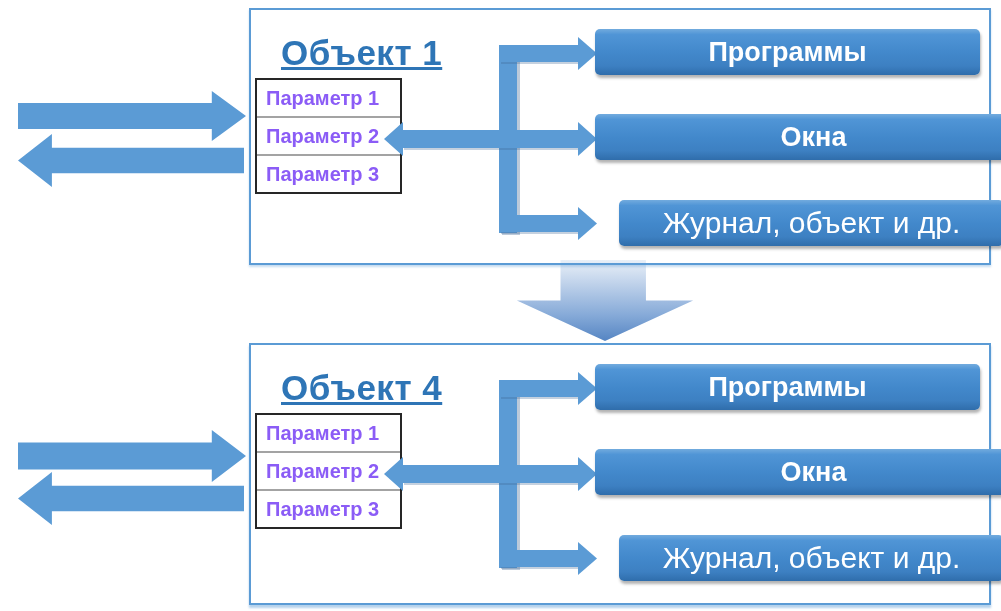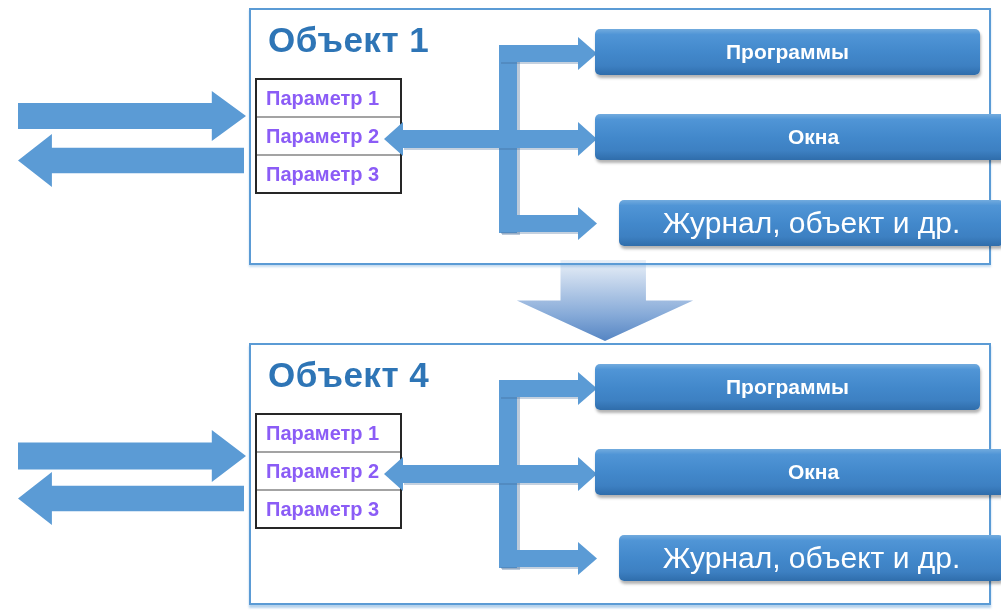--- a/index.html
+++ b/index.html
@@ -10,22 +10,22 @@
 
   
   .panel{
     position:absolute;left:249px;width:738px;
     border:2px solid #5b9bd5;background:transparent;z-index:2;
   }
   .panel.p1{top:8px;height:253px;box-shadow:0 2px 2px rgba(91,155,213,.35);}
   .panel.p2{top:343px;height:258px;box-shadow:0 3px 2px rgba(91,155,213,.45);}
 
   .title{
-    position:absolute;left:13px;top:6px;margin:4px;
-    font-size:35px;font-weight:bold;color:#2e75b6;letter-spacing:.5px;
+    position:absolute;left:13px;top:6px;margin:17px;
+    font-size:35px;font-weight:bold;color:#2e75b6;letter-spacing:.5px;text-decoration:underline;
   }
 
   
   .param-table{
     position:absolute;left:4px;top:68px;width:143px;
     border:2px solid #262626;background:#ffffff;
   }
   .param-row{
     height:36px;line-height:36px;padding-left:9px;
     font-size:20px;font-weight:bold;color:#8b5cf6;background:#ffffff;
@@ -51,21 +51,21 @@
     position:absolute;left:344px;width:385px;height:46px;
     border-radius:5px;
     background:linear-gradient(180deg,#72abde 0%,#5095d6 12%,#4288cb 52%,#3d80c2 80%,#2f6dab 100%);
     box-shadow:1px 3px 3px rgba(0,0,0,.3);
     color:#ffffff;display:flex;align-items:center;justify-content:center;
   }
   .target-box span{display:block;}
   .target-box.b1{top:19px;}
   .target-box.b2{top:104px;padding-left:26px;}
   .target-box.b3{top:190px;margin-left:24px;}
-  .target-box.bold span{font-size:21px;font-weight:bold;}
+  .target-box.bold span{font-size:27px;font-weight:bold;}
   .target-box.reg  span{font-size:30px;font-weight:normal;}
 
   
   .x-arrow{position:absolute;background:#5b9bd5;z-index:1;}
   .x-right{clip-path:polygon(0 24%,85% 24%,85% 0,100% 50%,85% 100%,85% 76%,0 76%);}
   .x-left {clip-path:polygon(100% 26%,15% 26%,15% 0,0 50%,15% 100%,15% 74%,100% 74%);}
   .g1r{left:18px;top:91px; width:228px;height:50px;}
   .g1l{left:18px;top:134px;width:226px;height:53px;}
   .g2r{left:18px;top:430px;width:228px;height:52px;}
   .g2l{left:18px;top:472px;width:226px;height:53px;}

